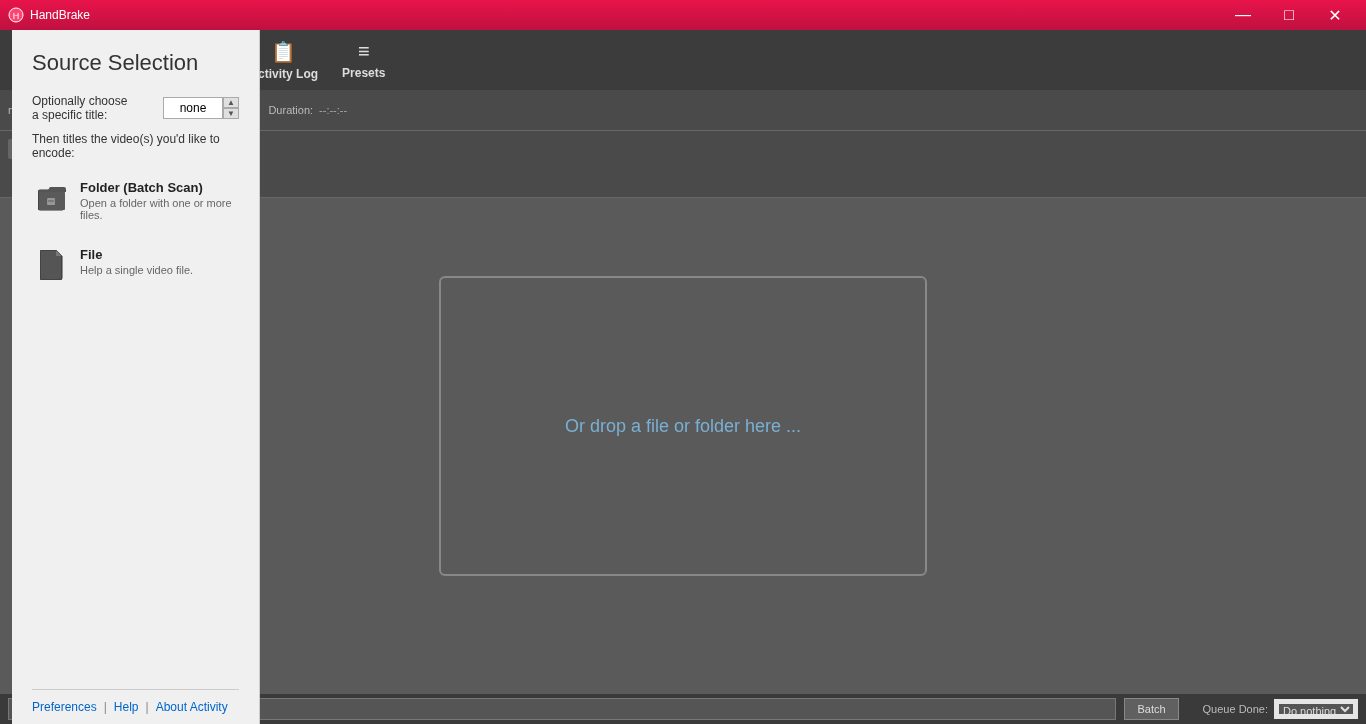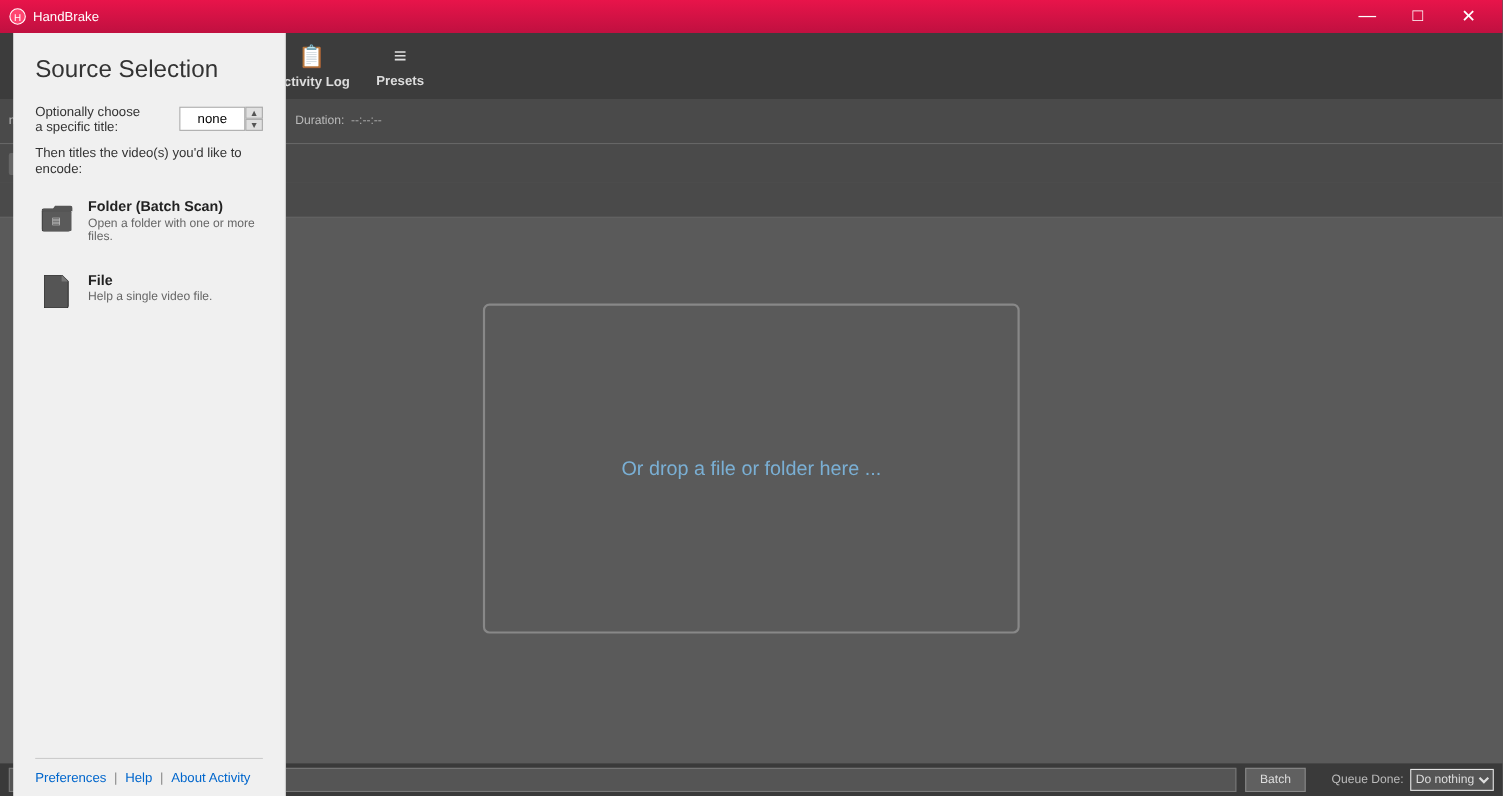--- a/index.html
+++ b/index.html
@@ -314,21 +314,21 @@
       align-items: center;
       gap: 6px;
       margin-left: 16px;
       white-space: nowrap;
       color: #bbb;
       font-size: 11px;
     }
     .when-done-select {
       height: 20px;
       background: #555;
-      border: 1px solid #e5e5e5;
+      border: 5px solid #e5e5e5;
       color: #ddd;
       font-size: 11px;
     }
   </style>
 </head>
 <body>
 
 <div class="titlebar">
   <div class="titlebar-left">
     <svg class="titlebar-icon" viewBox="0 0 16 16">

